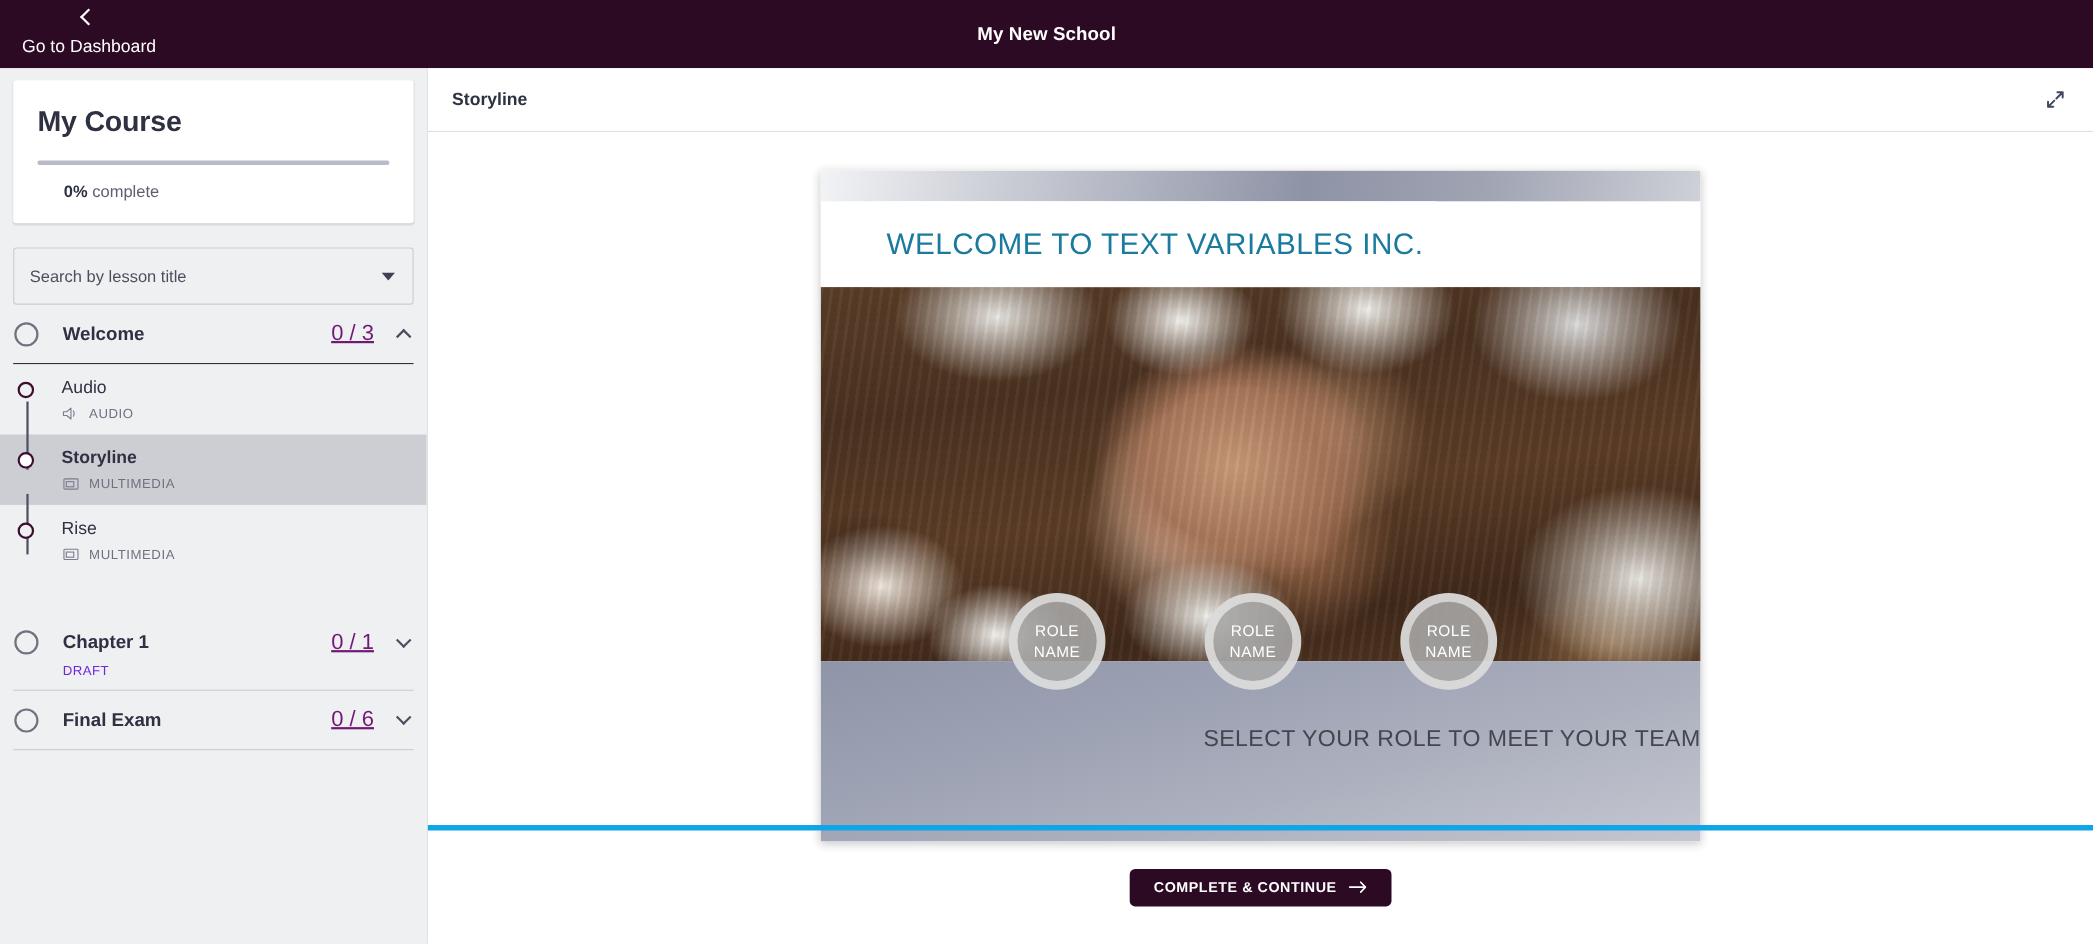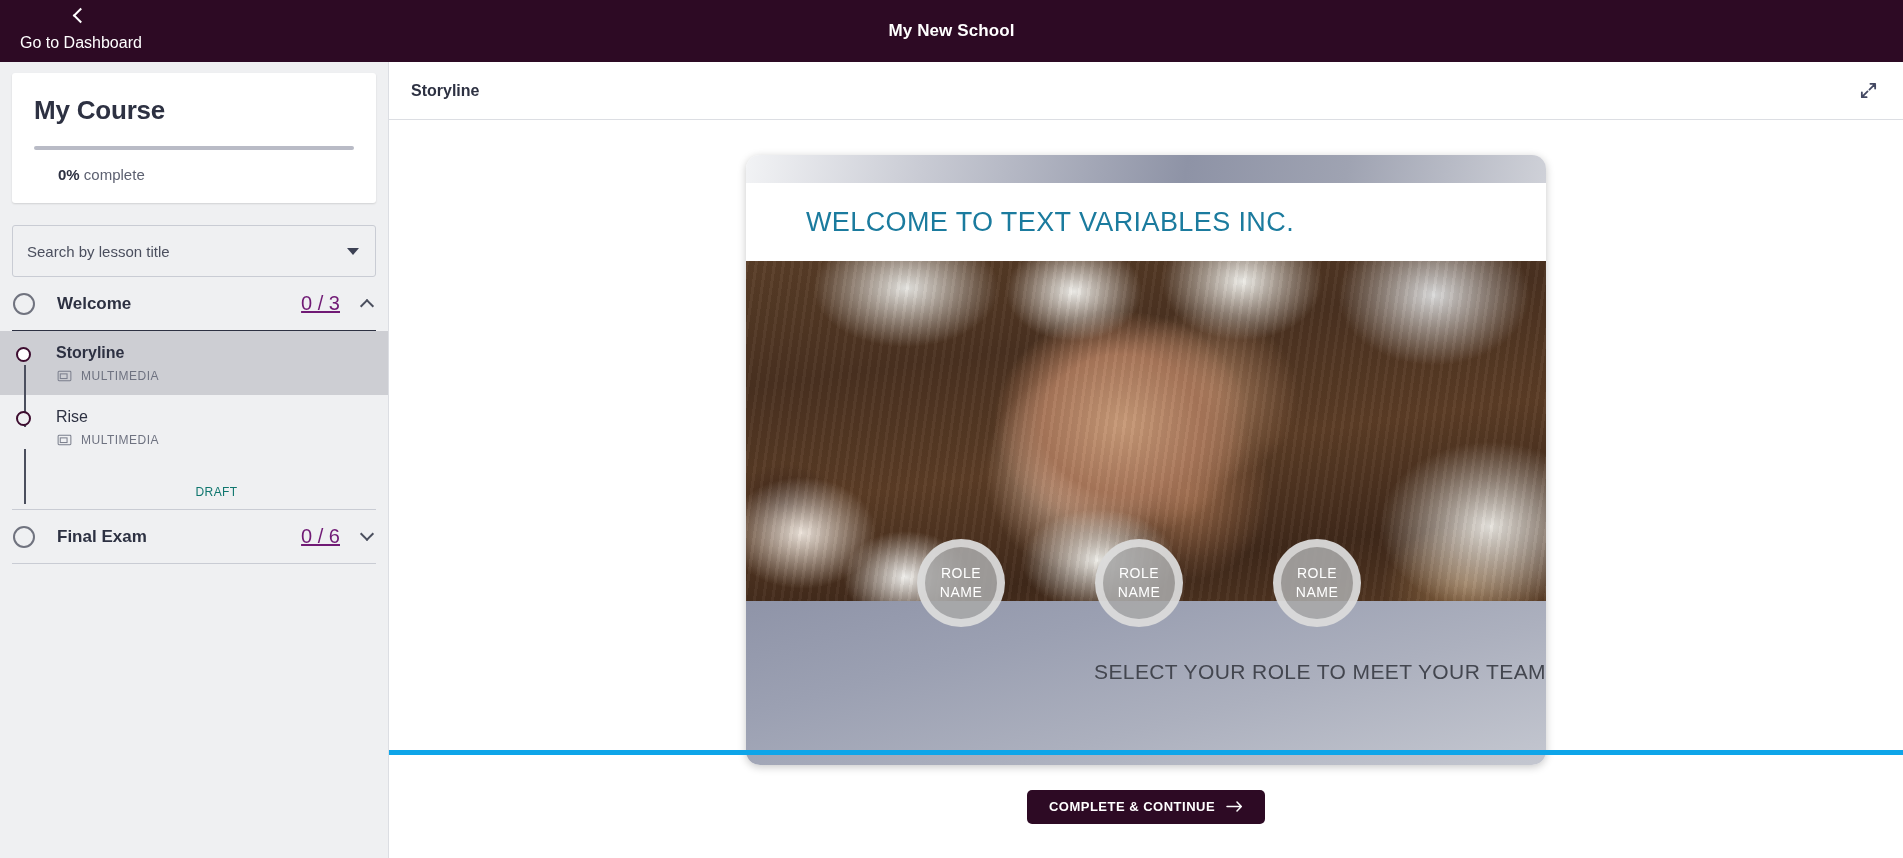--- a/index.html
+++ b/index.html
@@ -61,21 +61,21 @@
     display:flex; align-items:center; height:54px;
     border-bottom:1px solid #2d3142; cursor:pointer;
   }
   .section-head.thin{ border-bottom:1px solid #c9ccd4; }
   .ring-lg{ width:22px; height:22px; border-radius:50%; border:2px solid #70737f; flex:none; margin-left:1px;}
   .section-name{ margin-left:22px; font-size:17px; font-weight:bold; color:#2d3142; flex:1; }
   .section-count{ font-size:20px; color:#701a75; margin-right:22px;text-decoration:underline; }
   .chev{ width:10px; height:10px; border-right:2px solid #4b4f5e; border-bottom:2px solid #4b4f5e; flex:none; margin-right:4px; }
   .chev.up{ transform:rotate(-135deg); margin-top:5px; }
   .chev.down{ transform:rotate(45deg); margin-bottom:5px; }
-  .section-sub{ font-size:12px; color:#0f766e; letter-spacing:.4px; margin:-8px 0 10px 45px;text-align:center; }
+  .section-sub{ font-size:12px; color:#6d28d9; letter-spacing:.4px; margin:-8px 0 10px 45px; }
 
   .lesson-wrap{ position:relative; }
   .lesson{
     display:flex; align-items:flex-start; padding:13px 0 12px 0;
     position:relative; cursor:pointer;
   }
   .lesson.active{ background:#cdced3; margin:0 -12px; padding-left:12px; padding-right:12px; }
   .dot{
     width:15px; height:15px; border-radius:50%;
     border:2.5px solid #3d0d2f; background:#eff0f2; flex:none;
@@ -106,21 +106,21 @@
     position:absolute; right:22px; width:26px; height:26px;
     display:flex; align-items:center; justify-content:center; cursor:pointer;
   }
   .stage{
     position:absolute; top:58px; left:0; right:0; bottom:108px;
     display:flex; align-items:flex-start; justify-content:center;
     padding-top:35px;
   }
   .slide{
     width:800px; height:610px; position:relative; overflow:hidden;
-    border-radius:14px; background:#fff;
+    border-radius:1px; background:#fff;
     box-shadow:0 2px 9px rgba(0,0,0,.22);
   }
   .slide-topband{
     position:absolute; top:0; left:0; right:0; height:28px;
     background:linear-gradient(100deg,#f2f3f5 0%,#c9cbd4 22%,#8e93a6 55%,#9fa3b2 75%,#cfd1d8 100%);
   }
   .slide-titleband{
     position:absolute; top:28px; left:48px; right:240px; height:78px;
     background:#fff; display:flex; align-items:center; justify-content:center;
     z-index:3;
@@ -219,20 +219,33 @@
       <div class="ring-lg"></div>
       <div class="section-name">Welcome</div>
       <div class="section-count">0 / 3</div>
       <i class="chev up"></i>
     </div>
 
     <div class="lesson-wrap">
       <div class="connector" style="top:34px; height:62px;"></div>
       <div class="connector" style="top:118px; height:55px;"></div>
 
+      <div class="lesson">
+        <div class="dot"></div>
+        <div class="lesson-body">
+          <div class="lesson-name">Audio</div>
+          <div class="lesson-meta">
+            <svg class="icon-sm" viewBox="0 0 20 16">
+              <path d="M2 6h3.5L10 2.2v11.6L5.5 10H2z" fill="none" stroke="#7a7e8c" stroke-width="1.2" stroke-linejoin="round"></path>
+              <path d="M12.6 5.2c1 1.2 1 4.4 0 5.6" fill="none" stroke="#7a7e8c" stroke-width="1.2" stroke-linecap="round"></path>
+            </svg>
+            <span>AUDIO</span>
+          </div>
+        </div>
+      </div>
 
       <div class="lesson active">
         <div class="dot"></div>
         <div class="lesson-body">
           <div class="lesson-name">Storyline</div>
           <div class="lesson-meta">
             <svg class="icon-sm" viewBox="0 0 20 16">
               <rect x="2.5" y="2.5" width="15" height="11" rx="1" fill="none" stroke="#7a7e8c" stroke-width="1.2"></rect>
               <rect x="5" y="5.5" width="8" height="5.5" fill="none" stroke="#7a7e8c" stroke-width="1.2"></rect>
             </svg>
@@ -251,20 +264,26 @@
               <rect x="5" y="5.5" width="8" height="5.5" fill="none" stroke="#7a7e8c" stroke-width="1.2"></rect>
             </svg>
             <span>MULTIMEDIA</span>
           </div>
         </div>
       </div>
     </div>
   </div>
 
   <div class="section" style="margin-top:34px;">
+    <div class="section-head thin" style="border-bottom:none;">
+      <div class="ring-lg"></div>
+      <div class="section-name">Chapter 1</div>
+      <div class="section-count">0 / 1</div>
+      <i class="chev down"></i>
+    </div>
     <div class="section-sub">DRAFT</div>
     <div style="border-bottom:1px solid #c9ccd4;"></div>
   </div>
 
   <div class="section">
     <div class="section-head thin">
       <div class="ring-lg"></div>
       <div class="section-name">Final Exam</div>
       <div class="section-count">0 / 6</div>
       <i class="chev down"></i>

